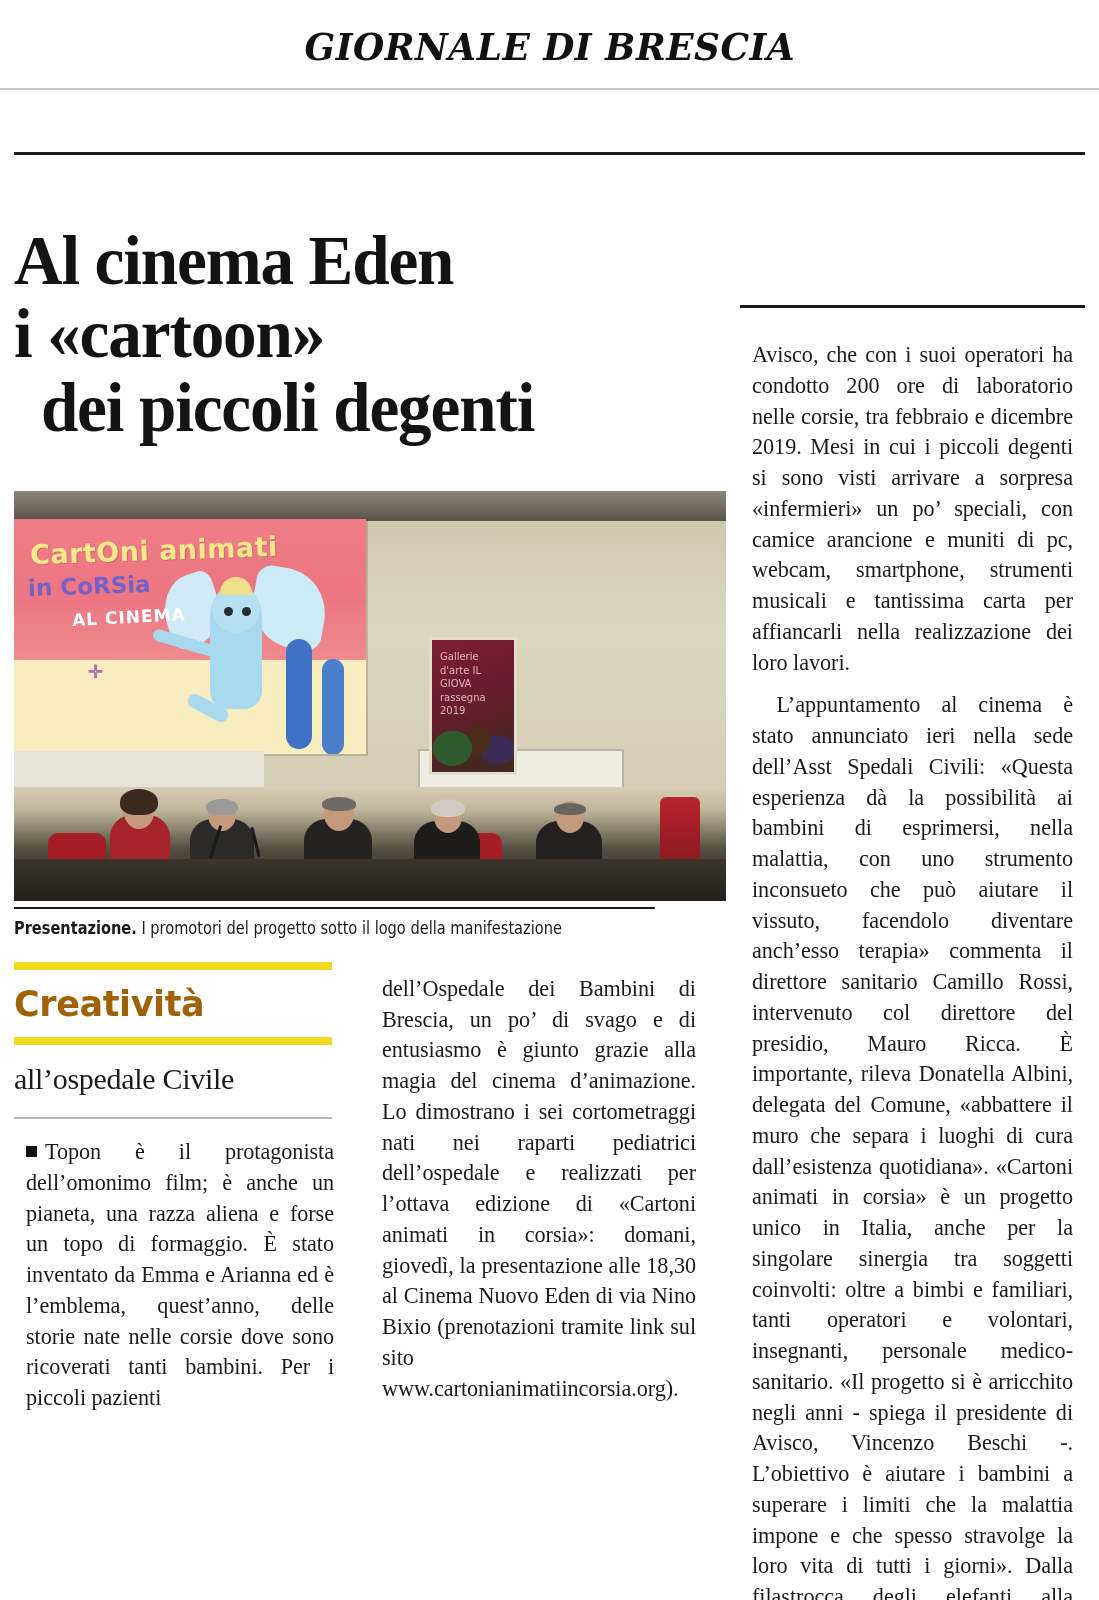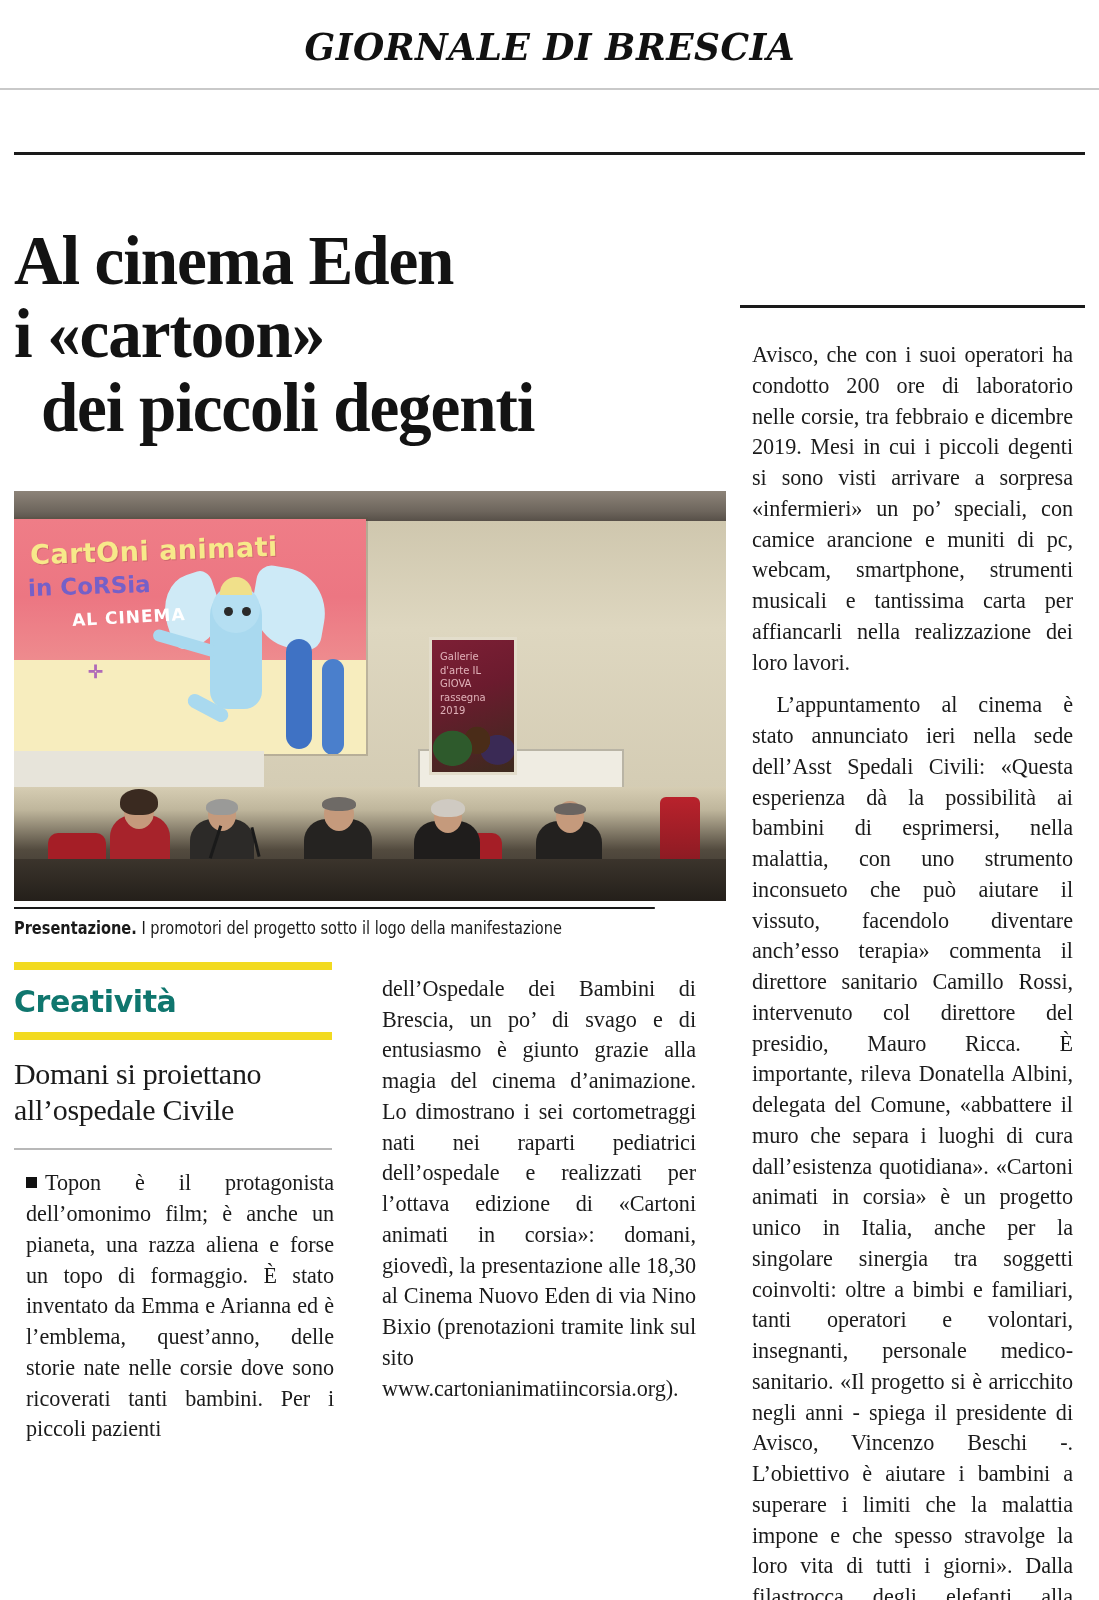--- a/index.html
+++ b/index.html
@@ -266,23 +266,23 @@
   .col-mid  { width: 338px; flex: 0 0 338px; }
 
   .yellow-rule {
     height: 8px;
     background: #f2da20;
     width: 318px;
   }
   .kicker {
     font-family: "DejaVu Sans", "Liberation Sans", sans-serif;
     font-weight: 700;
-    font-size: 30px;
+    font-size: 35px;
     letter-spacing: -0.4px;
-    color: #0f766e;
+    color: #a16207;
     margin: 14px 0 13px 0;
   }
   .subhead {
     font-family: "Liberation Serif", "DejaVu Serif", serif;
     font-weight: 400;
     font-size: 30px;
     line-height: 1.21;
     color: #1b1b1b;
     margin-top: 16px;
     letter-spacing: -0.3px;
@@ -439,21 +439,20 @@
       </div>
 
       <div class="lower">
 
         <div class="col-left">
           <div class="yellow-rule"></div>
           <div class="kicker">Creatività</div>
           <div class="yellow-rule"></div>
 
           <div class="subhead">
-            <span>Domani si proiettano</span>
             <span>all’ospedale Civile</span>
           </div>
 
           <div class="thin-sep"></div>
 
           <div class="body-text">
             <p><span class="bullet-sq"></span><span>Topon è il protagonista dell’omonimo film; è anche un pianeta, una razza aliena e forse un topo di formaggio. È stato inventato da Emma e Arianna ed è l’emblema, quest’anno, delle storie nate nelle corsie dove sono ricoverati tanti bambini. Per i piccoli pazienti</span></p>
           </div>
         </div>
 

